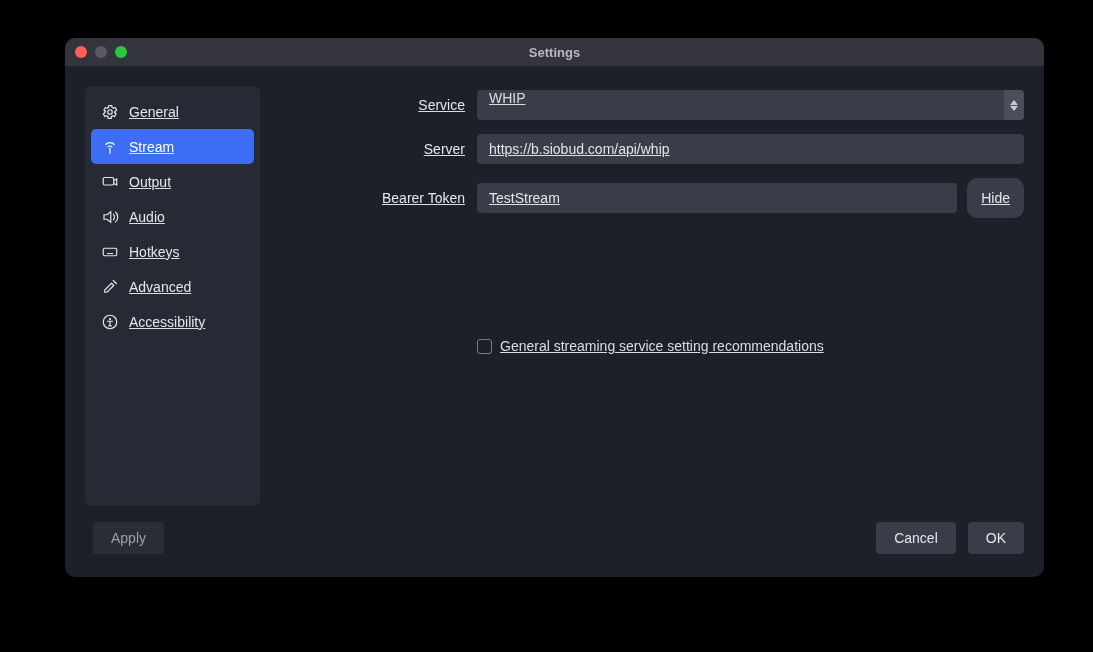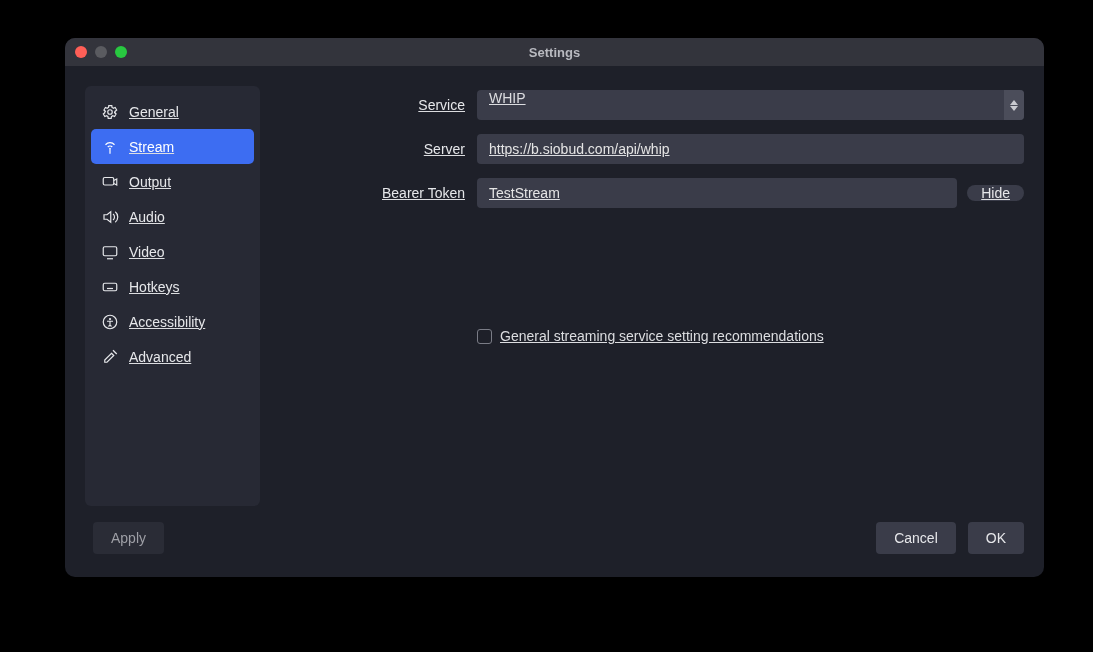--- a/index.html
+++ b/index.html
@@ -102,21 +102,21 @@
   .select-wrap .sel-btn {
     width: 20px; height: 30px;
     background: #4b4d5a;
     border-radius: 0 4px 4px 0;
     display:flex; flex-direction:column; align-items:center; justify-content:center;
     gap:1px;
   }
   .sel-btn svg { width:8px; height:5px; fill:#c9cad0; }
   .hide-btn {
     margin-left: 10px;
-    height: 16px;
+    height: 40px;
     padding: 0 14px;
     background: #3a3c49;
     border: none;
     border-radius: 10px;
     color: #e6e7ea;
     font-size: 14px;
     cursor: pointer;
   }
   .checkbox-row {
     display: flex; align-items: center; gap: 8px;
@@ -198,62 +198,53 @@
         <span class="side-icon">
           <svg viewBox="0 0 24 24">
               <path d="M4 9v6h4l5 4V5L8 9H4z"></path>
               <path d="M16 8a5 5 0 0 1 0 8"></path>
               <path d="M19 5a9 9 0 0 1 0 14"></path>
             </svg>
         </span>
         <span>Audio</span>
       </div>
 
-      <div class="side-item">
-        <span class="side-icon">
-          <svg viewBox="0 0 24 24">
-              <rect x="3" y="5" width="18" height="12" rx="2"></rect>
-              <line x1="8" y1="21" x2="16" y2="21"></line>
-            </svg>
-        </span>
-        <span>Video</span>
-      </div>
 
       <div class="side-item">
         <span class="side-icon">
           <svg viewBox="0 0 24 24">
               <rect x="3" y="7" width="18" height="10" rx="2"></rect>
               <line x1="7" y1="11" x2="7" y2="11"></line>
               <line x1="11" y1="11" x2="11" y2="11"></line>
               <line x1="15" y1="11" x2="15" y2="11"></line>
               <line x1="8" y1="14" x2="16" y2="14"></line>
             </svg>
         </span>
         <span>Hotkeys</span>
       </div>
 
       <div class="side-item">
         <span class="side-icon">
           <svg viewBox="0 0 24 24">
+              <path d="M14 7l3 3-9 9H5v-3l9-9z"></path>
+              <path d="M16 3l5 5"></path>
+            </svg>
+        </span>
+        <span>Advanced</span>
+      </div>
+
+      <div class="side-item">
+        <span class="side-icon">
+          <svg viewBox="0 0 24 24">
               <circle cx="12" cy="12" r="9"></circle>
               <circle cx="12" cy="8" r="1.5" fill="#e6e7ea" stroke="none"></circle>
               <path d="M8 11h8M12 11v5M10 18l2-2 2 2"></path>
             </svg>
         </span>
         <span>Accessibility</span>
-      </div>
-
-      <div class="side-item">
-        <span class="side-icon">
-          <svg viewBox="0 0 24 24">
-              <path d="M14 7l3 3-9 9H5v-3l9-9z"></path>
-              <path d="M16 3l5 5"></path>
-            </svg>
-        </span>
-        <span>Advanced</span>
       </div>
 
     </div>
 
     <div class="content">
 
       <div class="form-row">
         <div class="form-label">Service</div>
         <div class="select-wrap">
           <div class="sel-text">WHIP</div>

